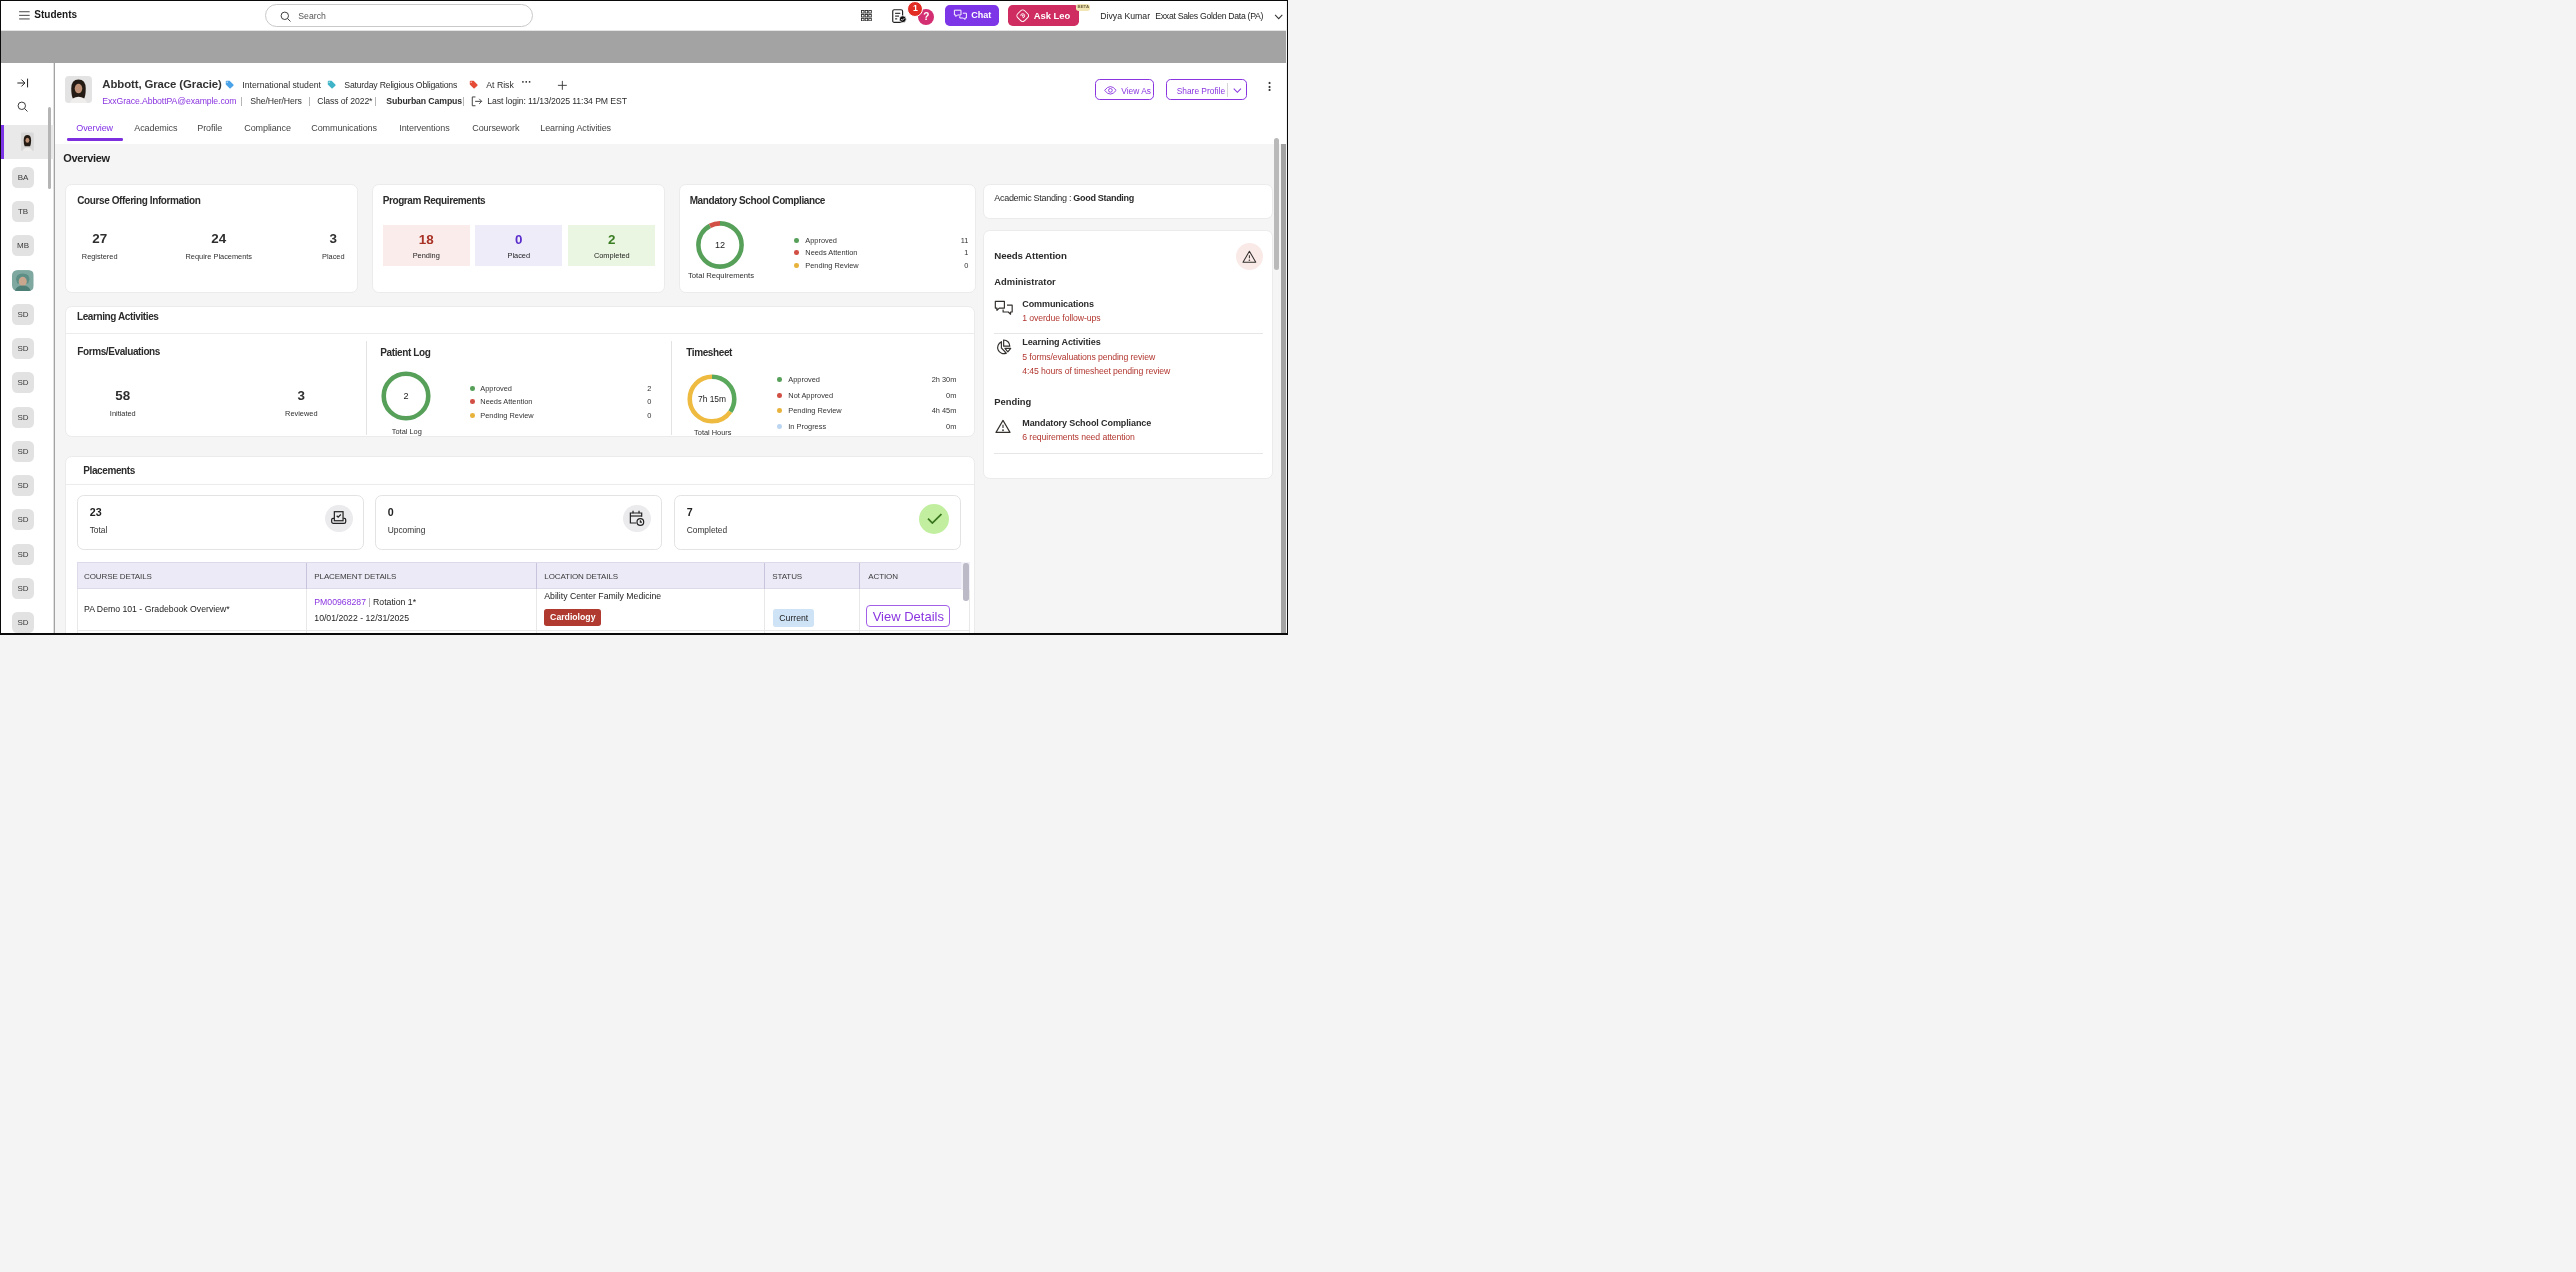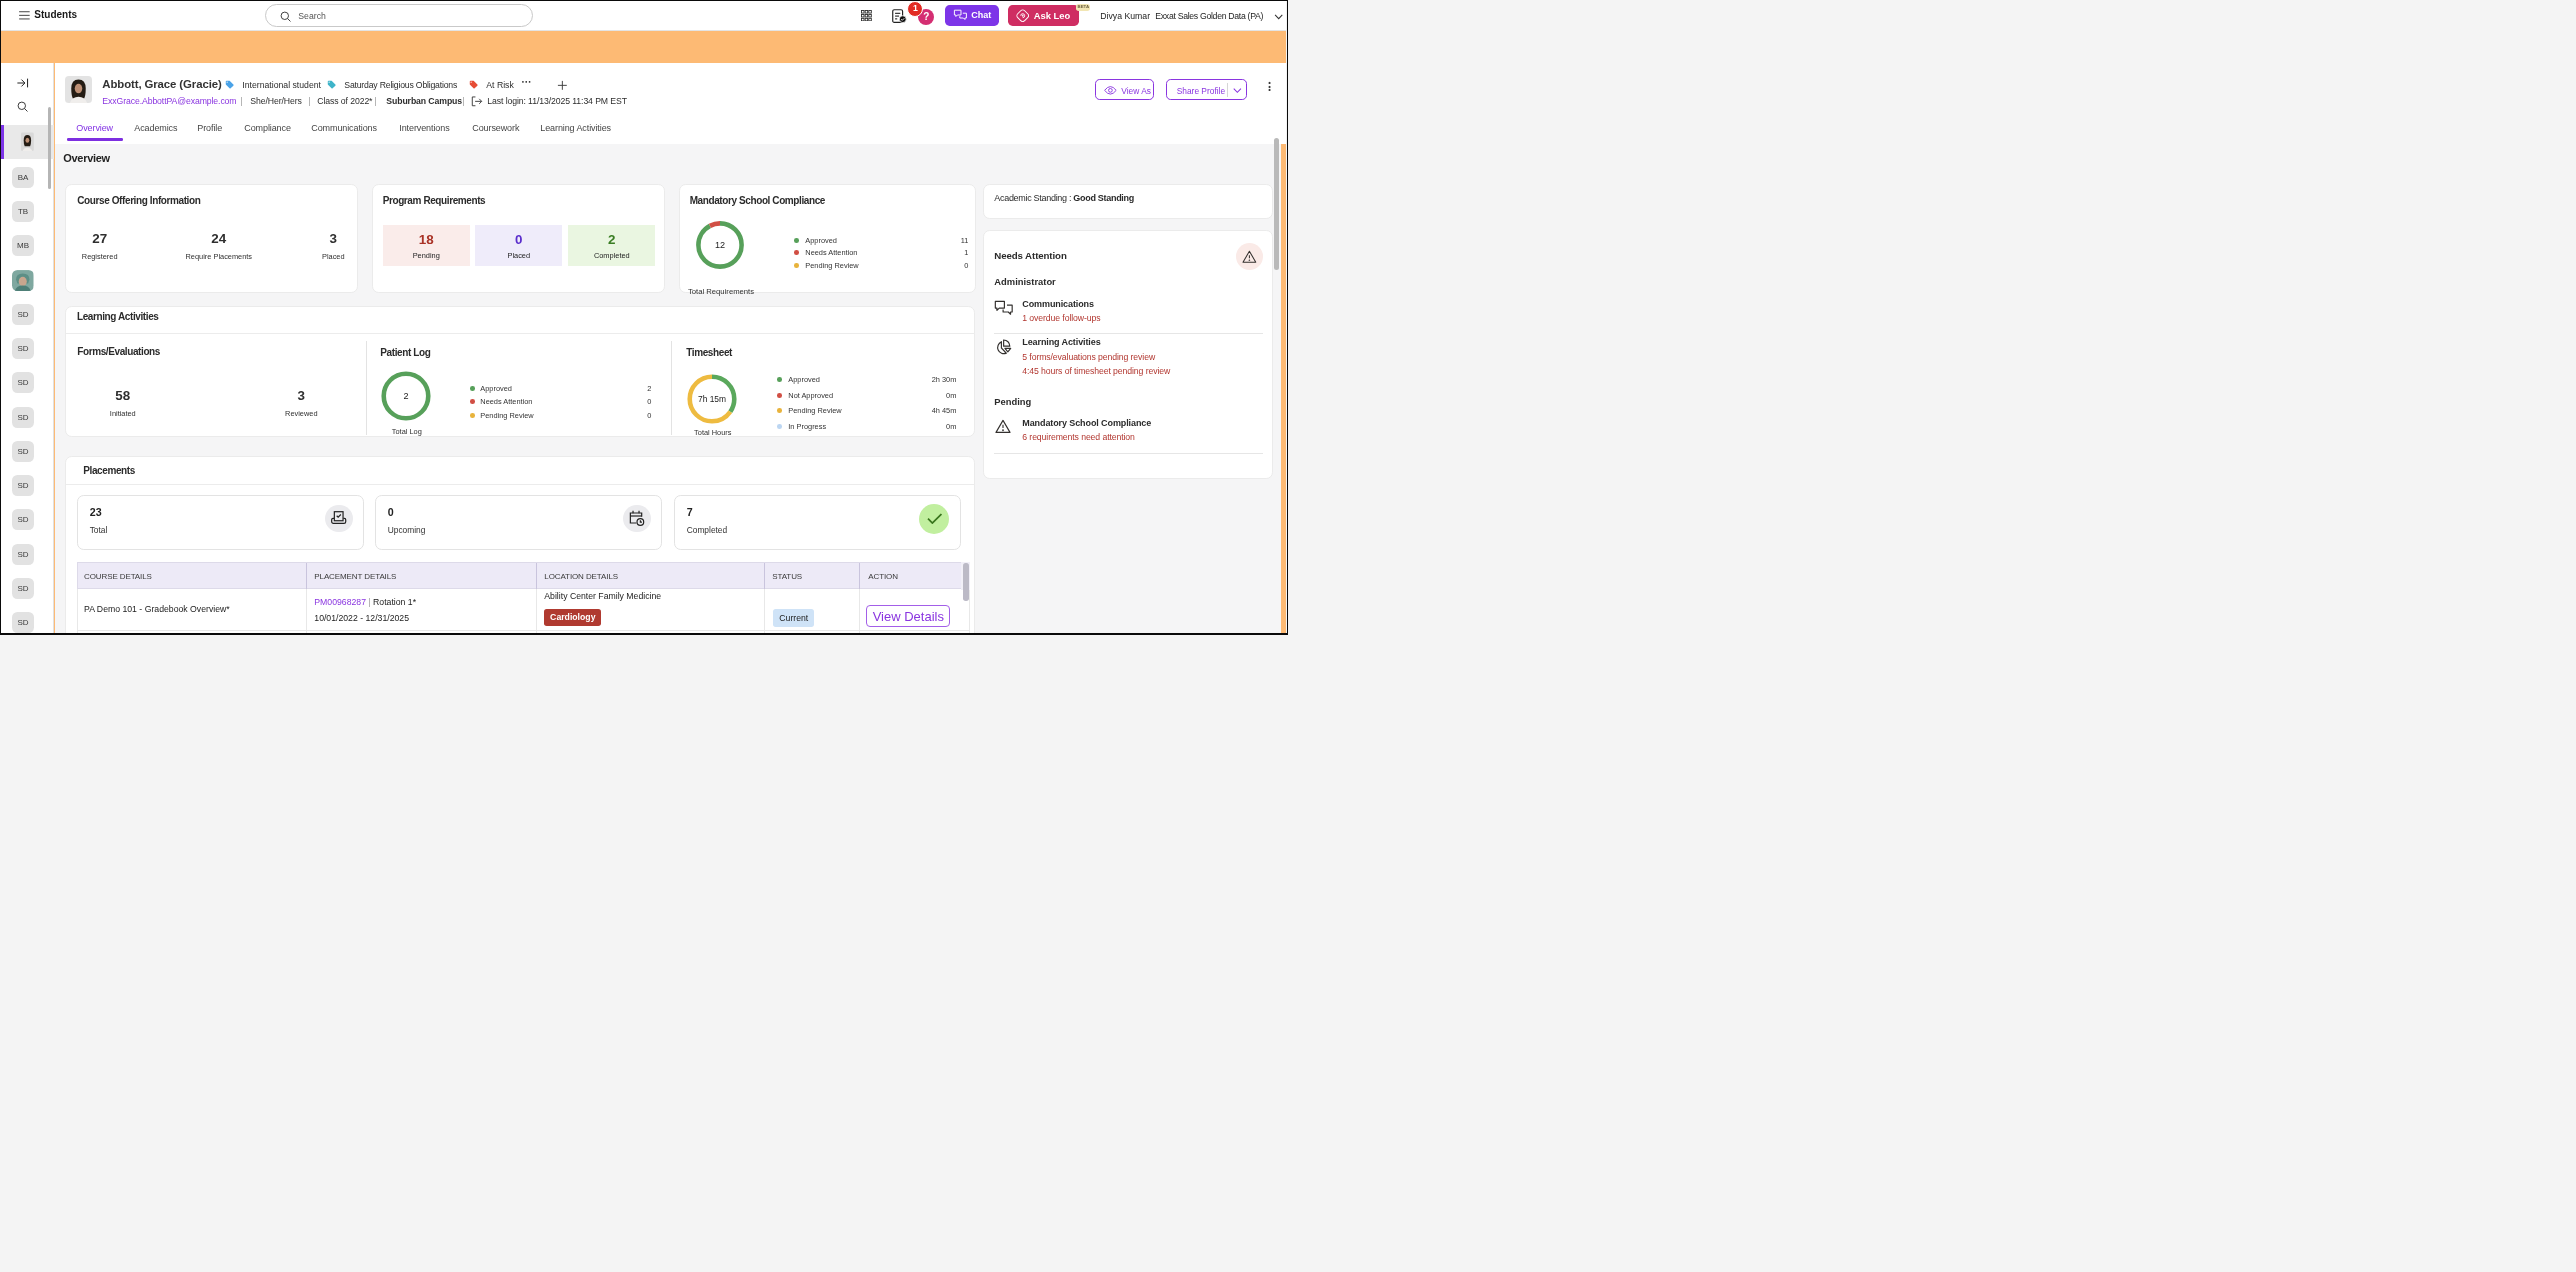--- a/index.html
+++ b/index.html
@@ -1,18 +1,18 @@
 <!DOCTYPE html>
 <html style="font-size:10.7px"><head>
 <meta charset="utf-8">
 <style>
 * { margin:0; padding:0; box-sizing:border-box; }
 html,body { width:1288px; height:636px; overflow:hidden; background:#f4f4f4; }
 body { font-family:"Liberation Sans", sans-serif; position:relative; }
-.page { position:absolute; left:1.3px; top:1.3px; width:1285px; height:633px; background:#fdba74; overflow:hidden; }
+.page { position:absolute; left:1.3px; top:1.3px; width:1285px; height:633px; background:#a3a3a3; overflow:hidden; }
 .abs { position:absolute; }
 .card { position:absolute; background:#fff; border:0.7px solid #ebebeb; border-radius:6.7px; }
 .ctitle { font-size:10px; font-weight:bold; color:#2b2b2b; letter-spacing:-0.4px; }
 .red-t { color:#b23730; font-size:8.7px; letter-spacing:-0.1px; }
 .leg-dot { width:4.7px; height:4.7px; border-radius:50%; display:inline-block; position:absolute; }
 .leg-l { position:absolute; font-size:7.4px; color:#333; }
 .leg-v { position:absolute; font-size:7.4px; color:#333; text-align:right; width:67px; }
 .bignum { position:absolute; font-size:13.4px; font-weight:bold; color:#2f2f2f; text-align:center; line-height:1; }
 .smlab { position:absolute; font-size:7.4px; color:#2f2f2f; text-align:center; }
 .itit { position:absolute; font-size:9px; font-weight:bold; color:#2b2b2b; letter-spacing:-0.1px; }
@@ -230,21 +230,21 @@
 
     <div class="card" style="left:624px;top:40px;width:297px;height:109px;">
       <div class="ctitle abs" style="left:9.4px;top:10px;letter-spacing:-0.4px;">Mandatory School Compliance</div>
       <svg class="abs" style="left:12.4px;top:33px;" width="54" height="54" viewBox="0 0 80 80">
         <g transform="rotate(-90 40 40)">
           <circle cx="40" cy="40" r="32" fill="none" stroke="#57a05a" stroke-width="6.8" stroke-dasharray="184.3 201.1"></circle>
           <circle cx="40" cy="40" r="32" fill="none" stroke="#d14f44" stroke-width="6.8" stroke-dasharray="16.8 201.1" stroke-dashoffset="-184.3"></circle>
         </g>
         <text x="40" y="44.5" text-anchor="middle" font-size="13.5" fill="#222" font-family="Liberation Sans">12</text>
       </svg>
-      <div class="smlab" style="left:-12.8px;top:86px;width:107px;font-size:7.7px;margin-top:16px;">Total Requirements</div>
+      <div class="smlab" style="left:-12.8px;top:86px;width:107px;font-size:7.7px;">Total Requirements</div>
       <div class="leg-dot" style="left:114px;top:53px;background:#57a05a;"></div>
       <div class="leg-l" style="left:125px;top:51px;">Approved</div>
       <div class="leg-v" style="left:221px;top:51px;">11</div>
       <div class="leg-dot" style="left:114px;top:65px;background:#d14f44;"></div>
       <div class="leg-l" style="left:125px;top:63px;">Needs Attention</div>
       <div class="leg-v" style="left:221px;top:63px;">1</div>
       <div class="leg-dot" style="left:114px;top:78px;background:#e8b33c;"></div>
       <div class="leg-l" style="left:125px;top:76px;">Pending Review</div>
       <div class="leg-v" style="left:221px;top:76px;">0</div>
     </div>

